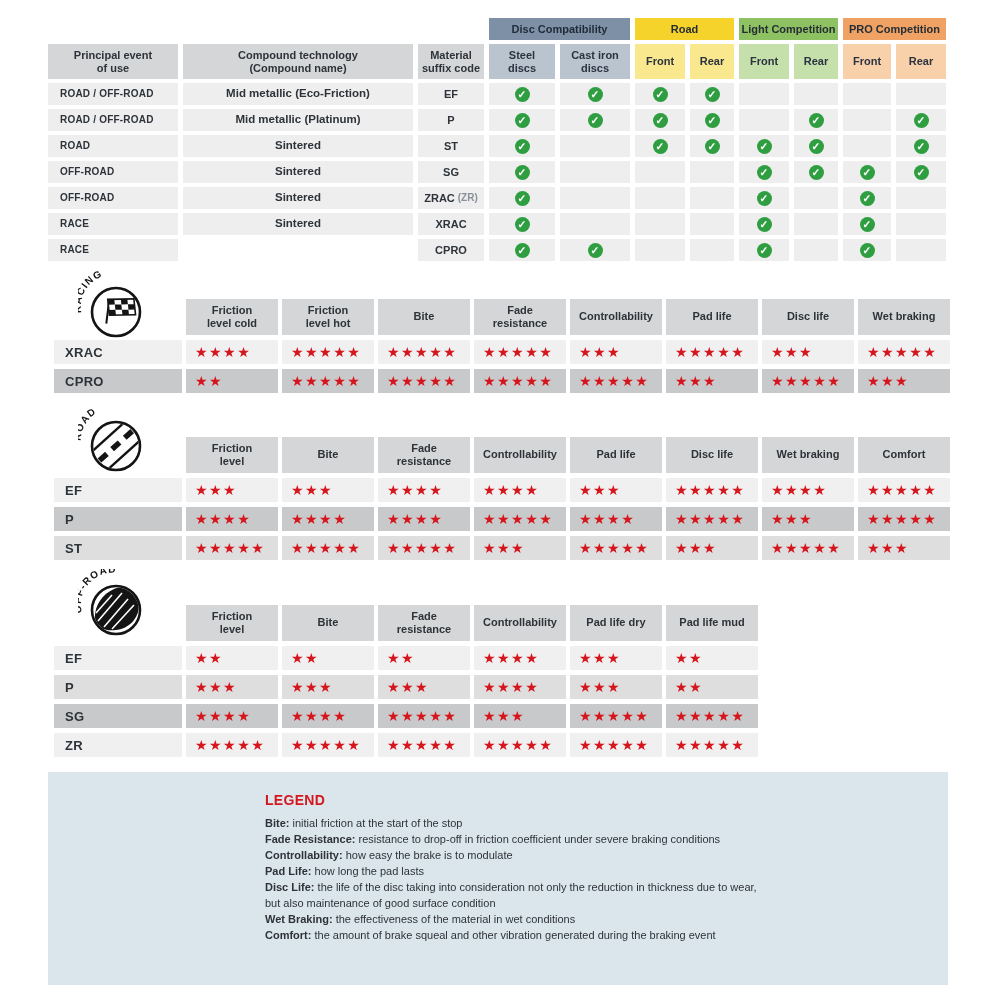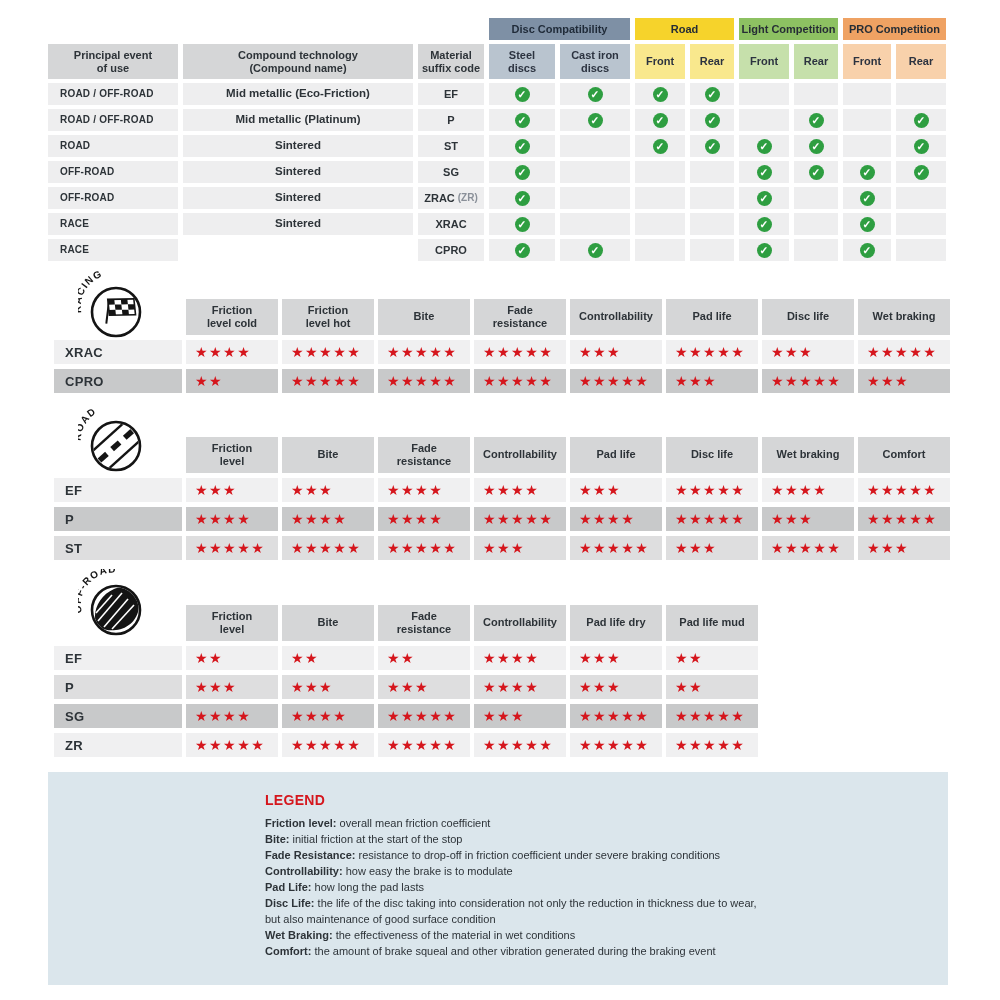--- a/index.html
+++ b/index.html
@@ -458,21 +458,20 @@
         <span class="stars">★★★★★</span>
       </div>
       <div class="starcell shade-light" style="grid-area: 5 / 7;">
         <span class="stars">★★★★★</span>
       </div>
     </div>
 
   <div class="legend">
     <div class="legend-title">LEGEND</div>
     <div id="legend-items">
-        <p><span class="legend-term">Friction level:</span> overall mean friction coefficient</p>
         <p><span class="legend-term">Bite:</span> initial friction at the start of the stop</p>
         <p><span class="legend-term">Fade Resistance:</span> resistance to drop-off in friction coefficient under severe braking conditions</p>
         <p><span class="legend-term">Controllability:</span> how easy the brake is to modulate</p>
         <p><span class="legend-term">Pad Life:</span> how long the pad lasts</p>
         <p><span class="legend-term">Disc Life:</span> the life of the disc taking into consideration not only the reduction in thickness due to wear,</p>
         <p>but also maintenance of good surface condition</p>
         <p><span class="legend-term">Wet Braking:</span> the effectiveness of the material in wet conditions</p>
         <p><span class="legend-term">Comfort:</span> the amount of brake squeal and other vibration generated during the braking event</p>
       </div>
   </div>

